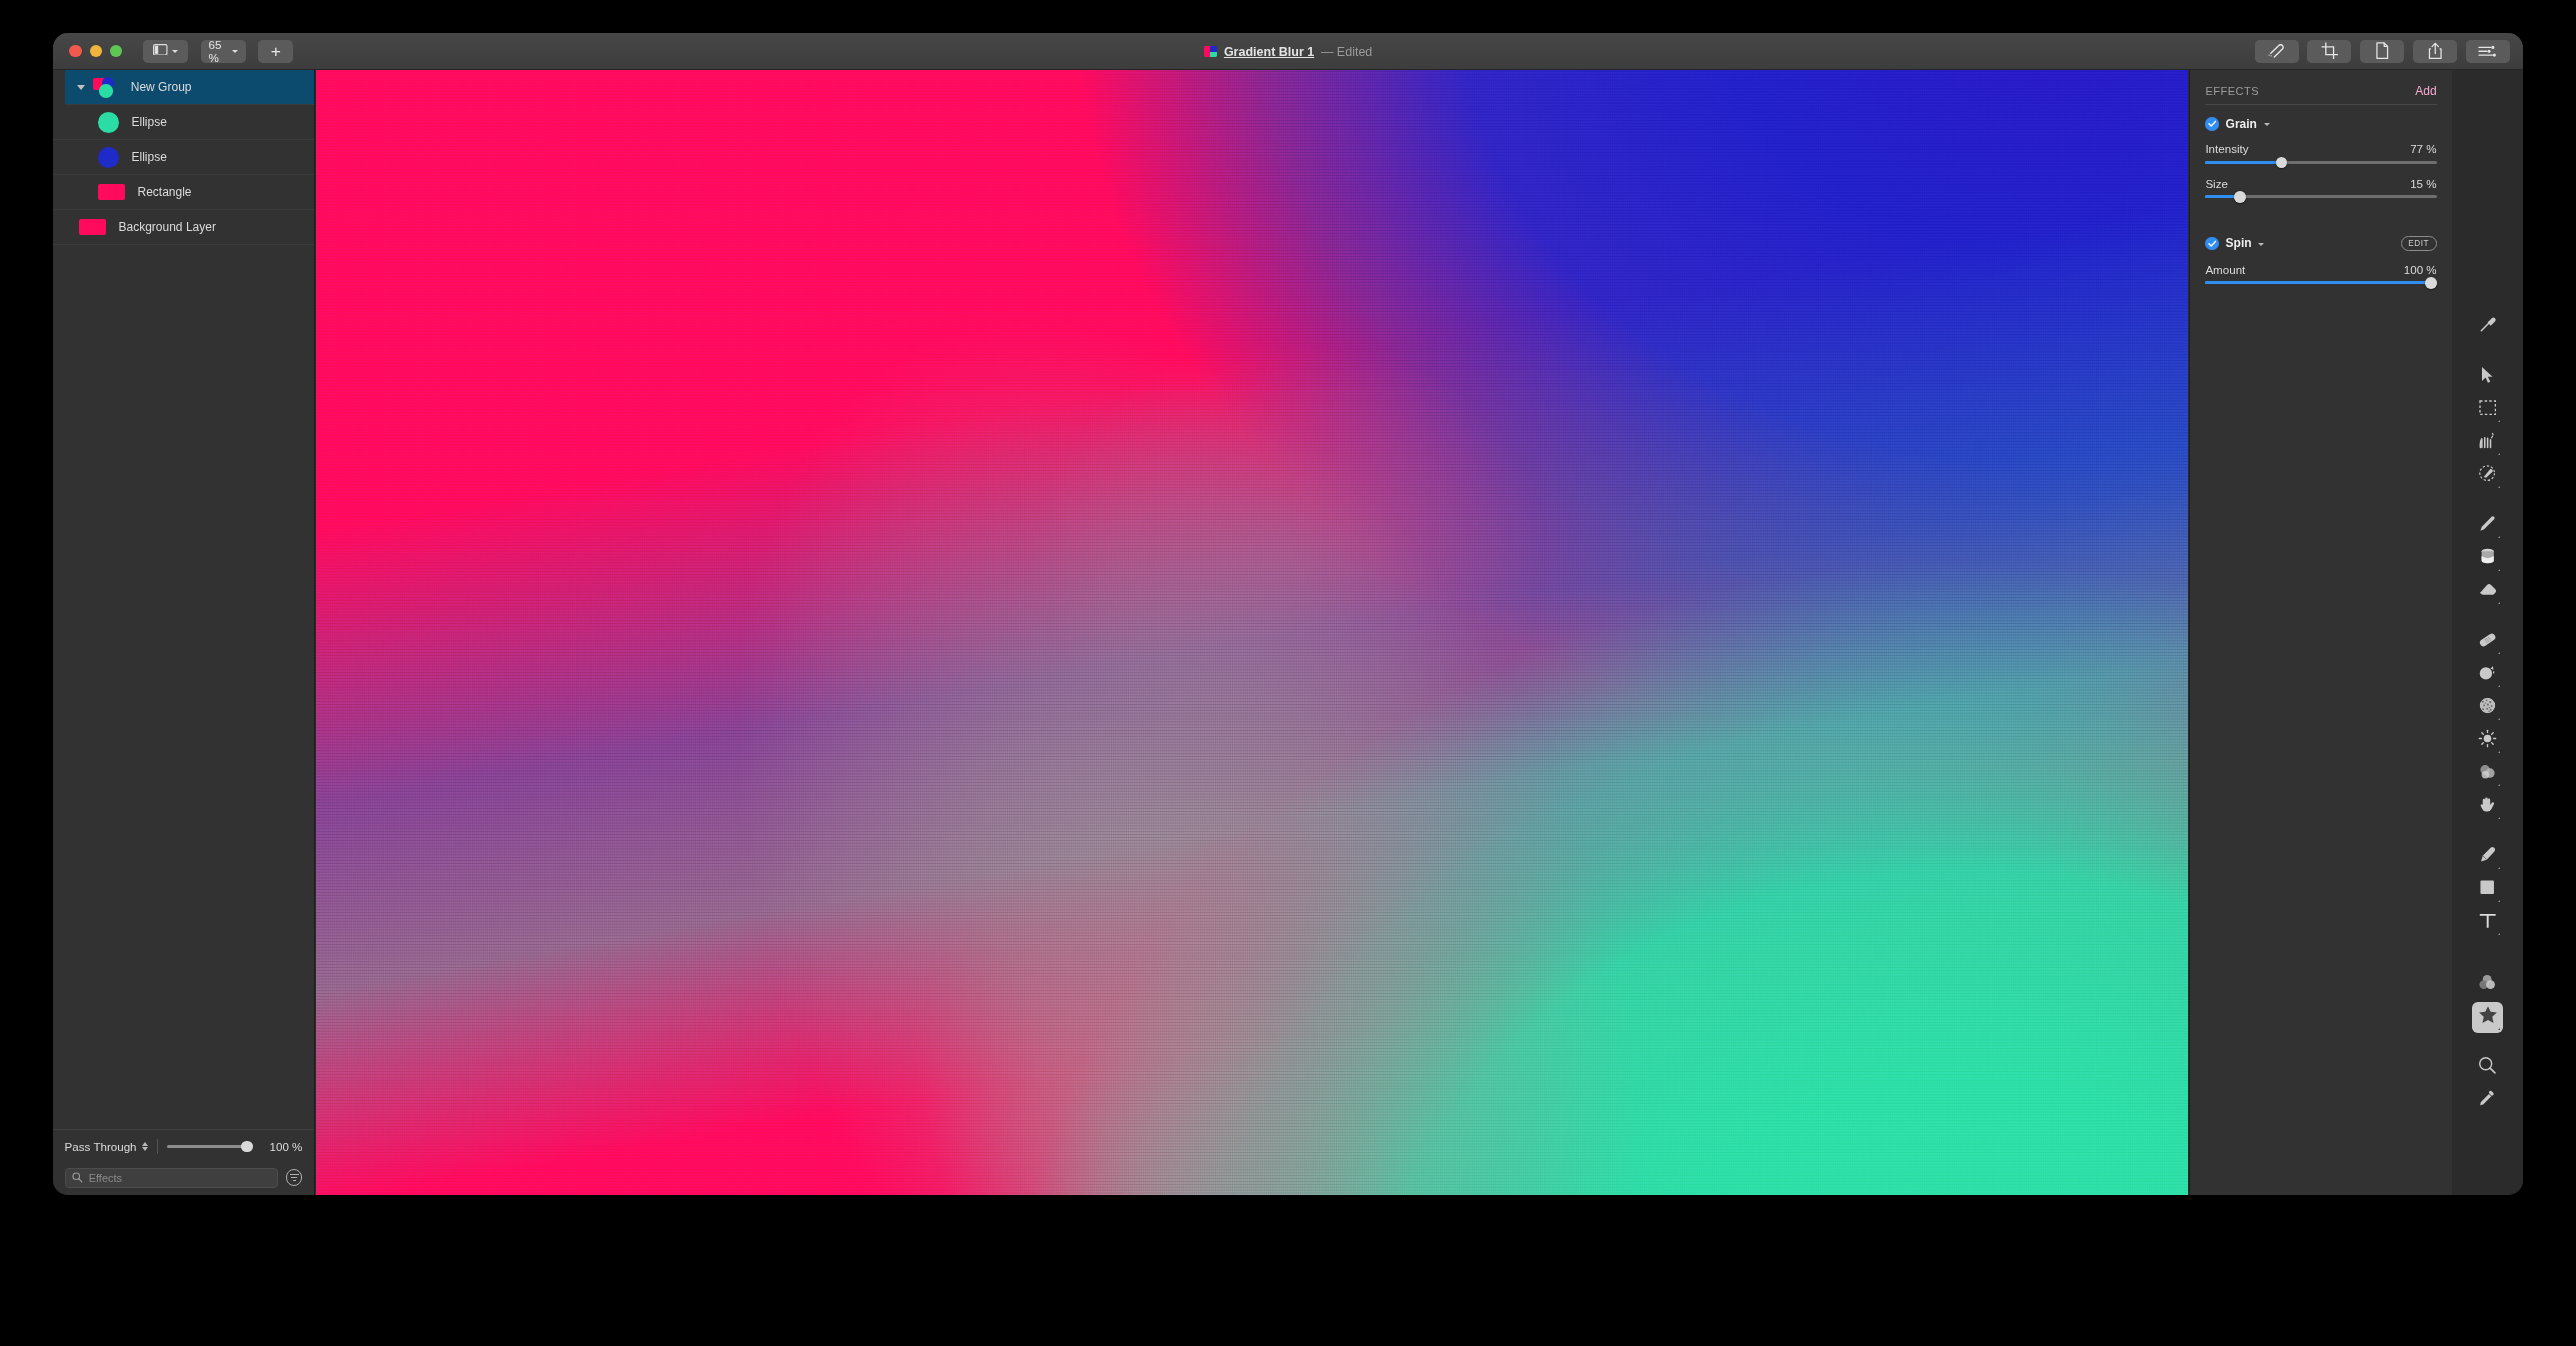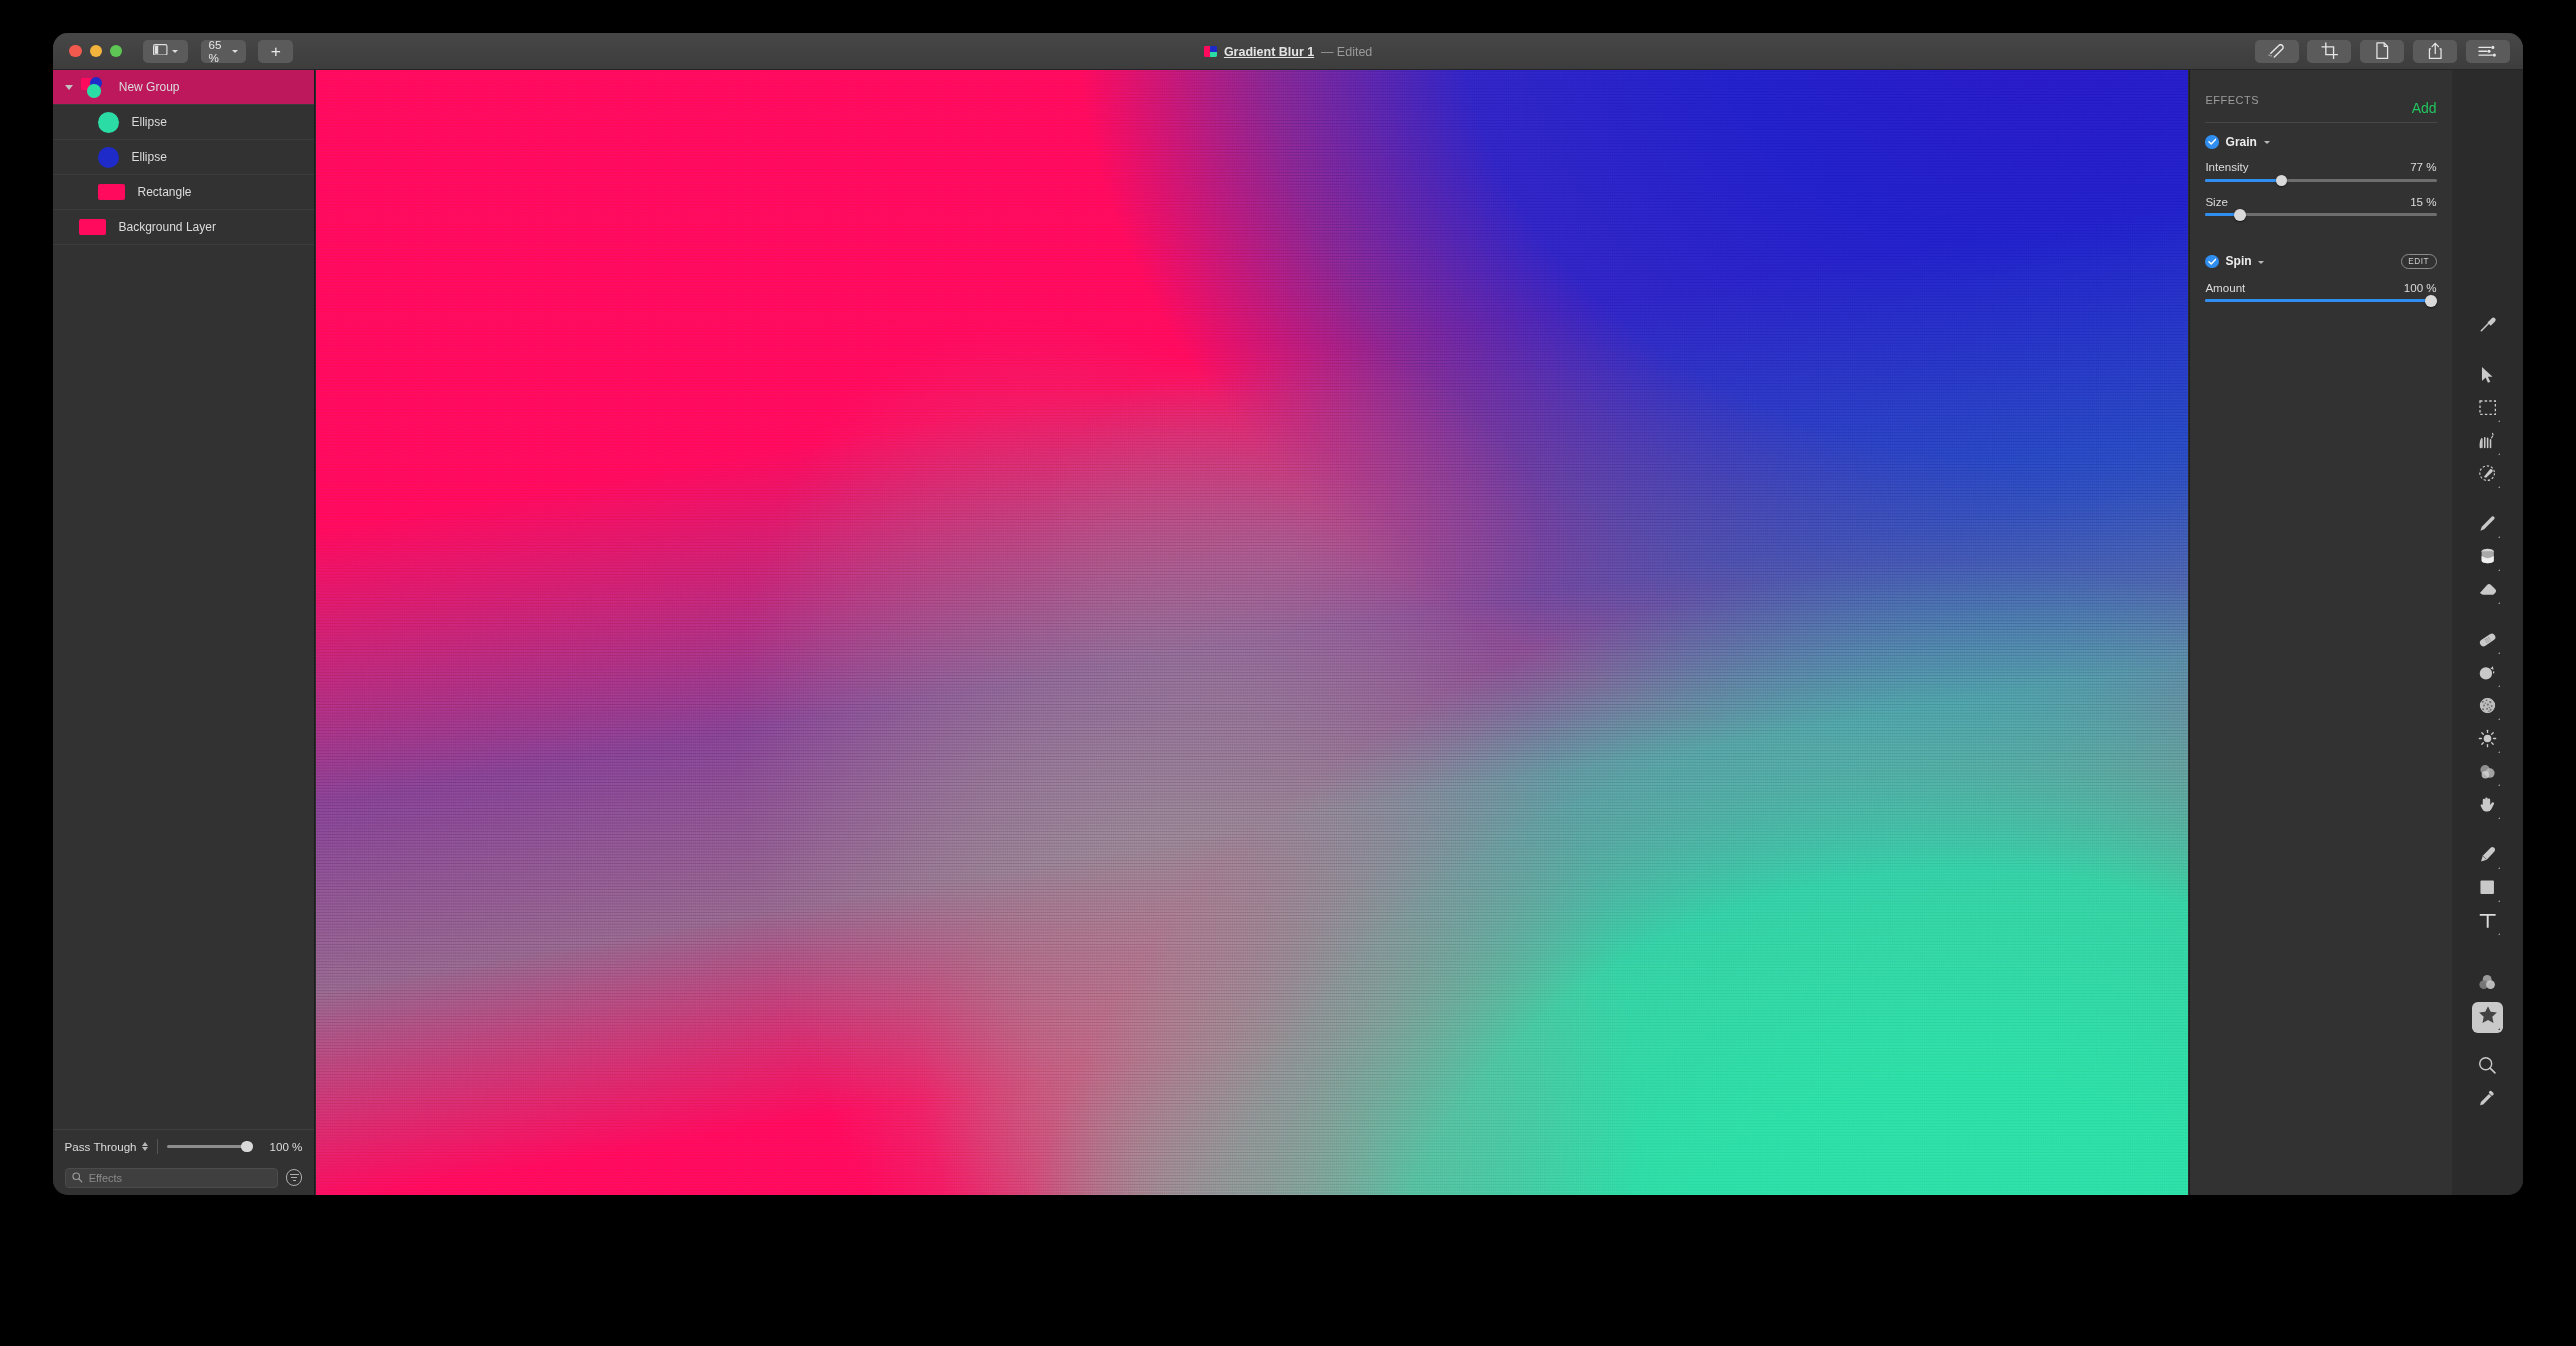--- a/index.html
+++ b/index.html
@@ -77,21 +77,21 @@
     position:absolute; left:0; top:37px; width:262px; bottom:0;
     background:#323232;
     border-right:1px solid #1d1d1d;
   }
   .layer-row {
     height:35px; display:flex; align-items:center;
     border-bottom:1px solid #3b3b3b;
     padding-right:9.6px;
     cursor:default;
   }
-  .layer-row.selected { background:#be185d; }
+  .layer-row.selected { background:#0c4a6e;margin-left:12px; }
   .disclosure {
     width:0;height:0;margin-left:11.6px;
     border-left:4.8px solid transparent;border-right:4.8px solid transparent;
     border-top:5.8px solid #c3c3c3;
   }
   .thumb { flex:0 0 auto; }
   .thumb.circle { width:21px;height:21px;border-radius:50%; }
   .thumb.rect   { width:27px;height:16.4px;border-radius:1.9px; }
   .layer-label { color:#dcdcdc; font-size:12px; margin-left:12.5px; white-space:nowrap; }
 
@@ -178,21 +178,21 @@
   #effects {
     position:absolute; right:71px; top:37px; width:263px; bottom:0;
     background:#323232;
     border-left:1px solid #1d1d1d;
   }
   #eff-head {
     display:flex;align-items:center;justify-content:space-between;
     padding:13.5px 15.4px 6.7px 15.4px;
   }
   #eff-title { color:#9d9d9d;font-size:11px;letter-spacing:0.5px; }
-  #eff-add   { color:#22c55e;font-size:14px;margin-top:16px; }
+  #eff-add   { color:#f9a8d4;font-size:12px; }
   .hr { height:1px;background:#474747;margin:0 15.4px; }
 
   .eff-block { padding:11.6px 15.4px 0 15.4px; }
   .eff-head-row { display:flex;align-items:center;gap:6.7px;margin-bottom:11.6px; }
   .chk {
     width:13.5px;height:13.5px;border-radius:50%;background:#2f8ef0;
     display:flex;align-items:center;justify-content:center;flex:0 0 auto;
   }
   .chk svg { display:block; }
   .eff-name { color:#ededed;font-size:12px;font-weight:700; }

